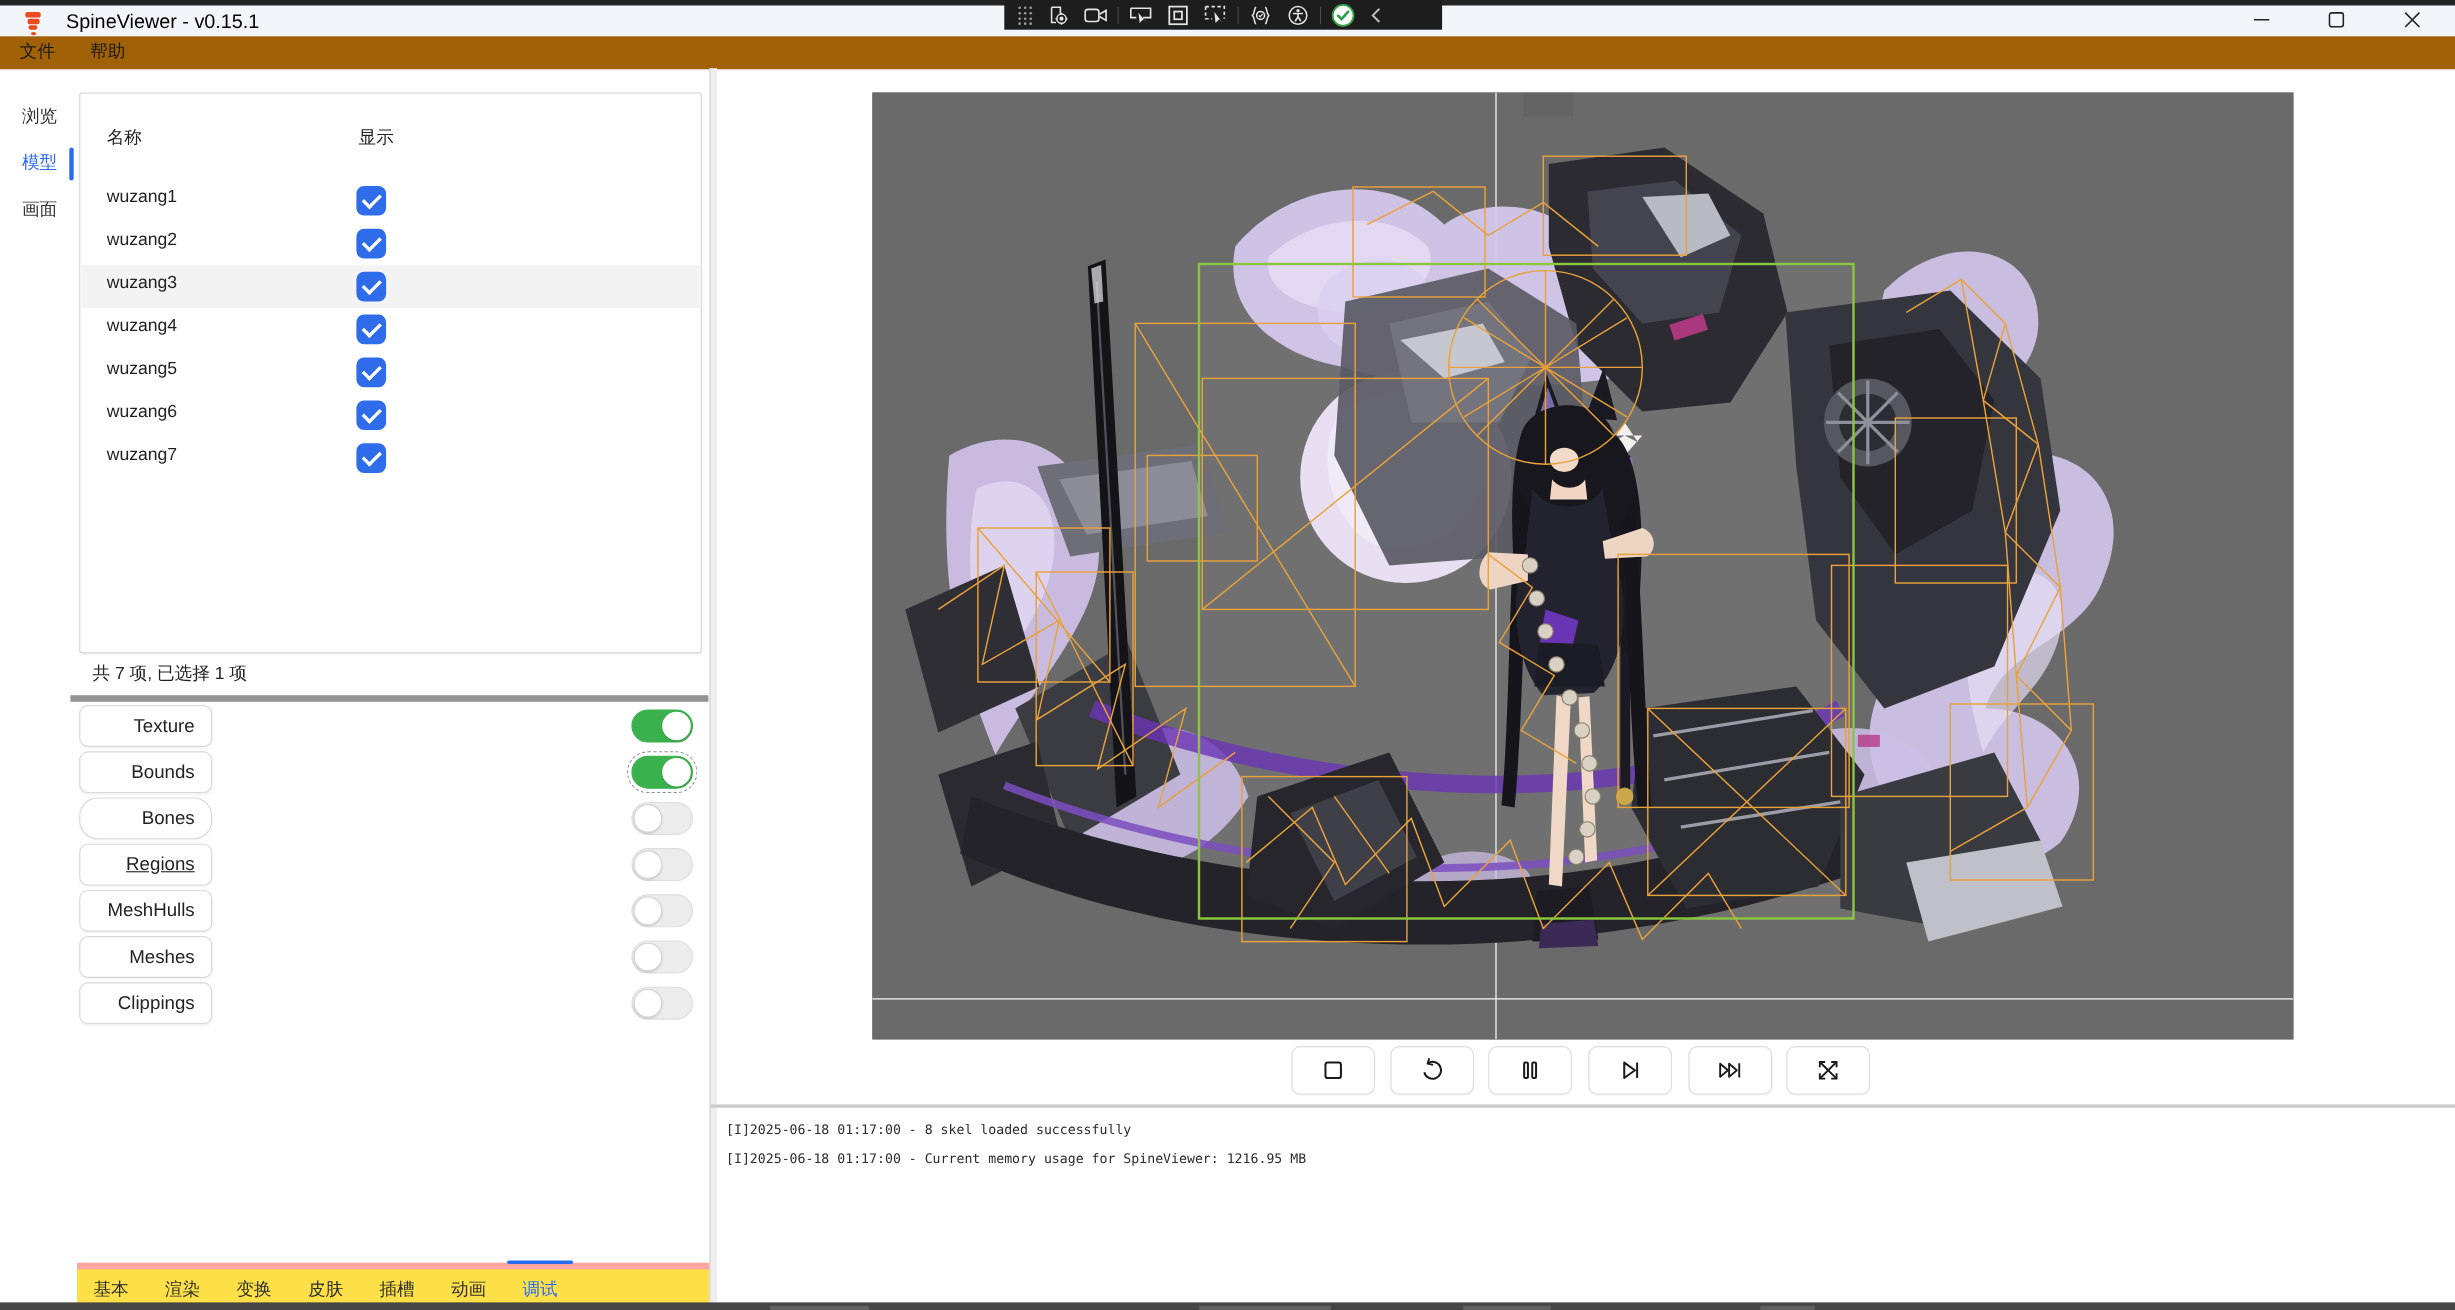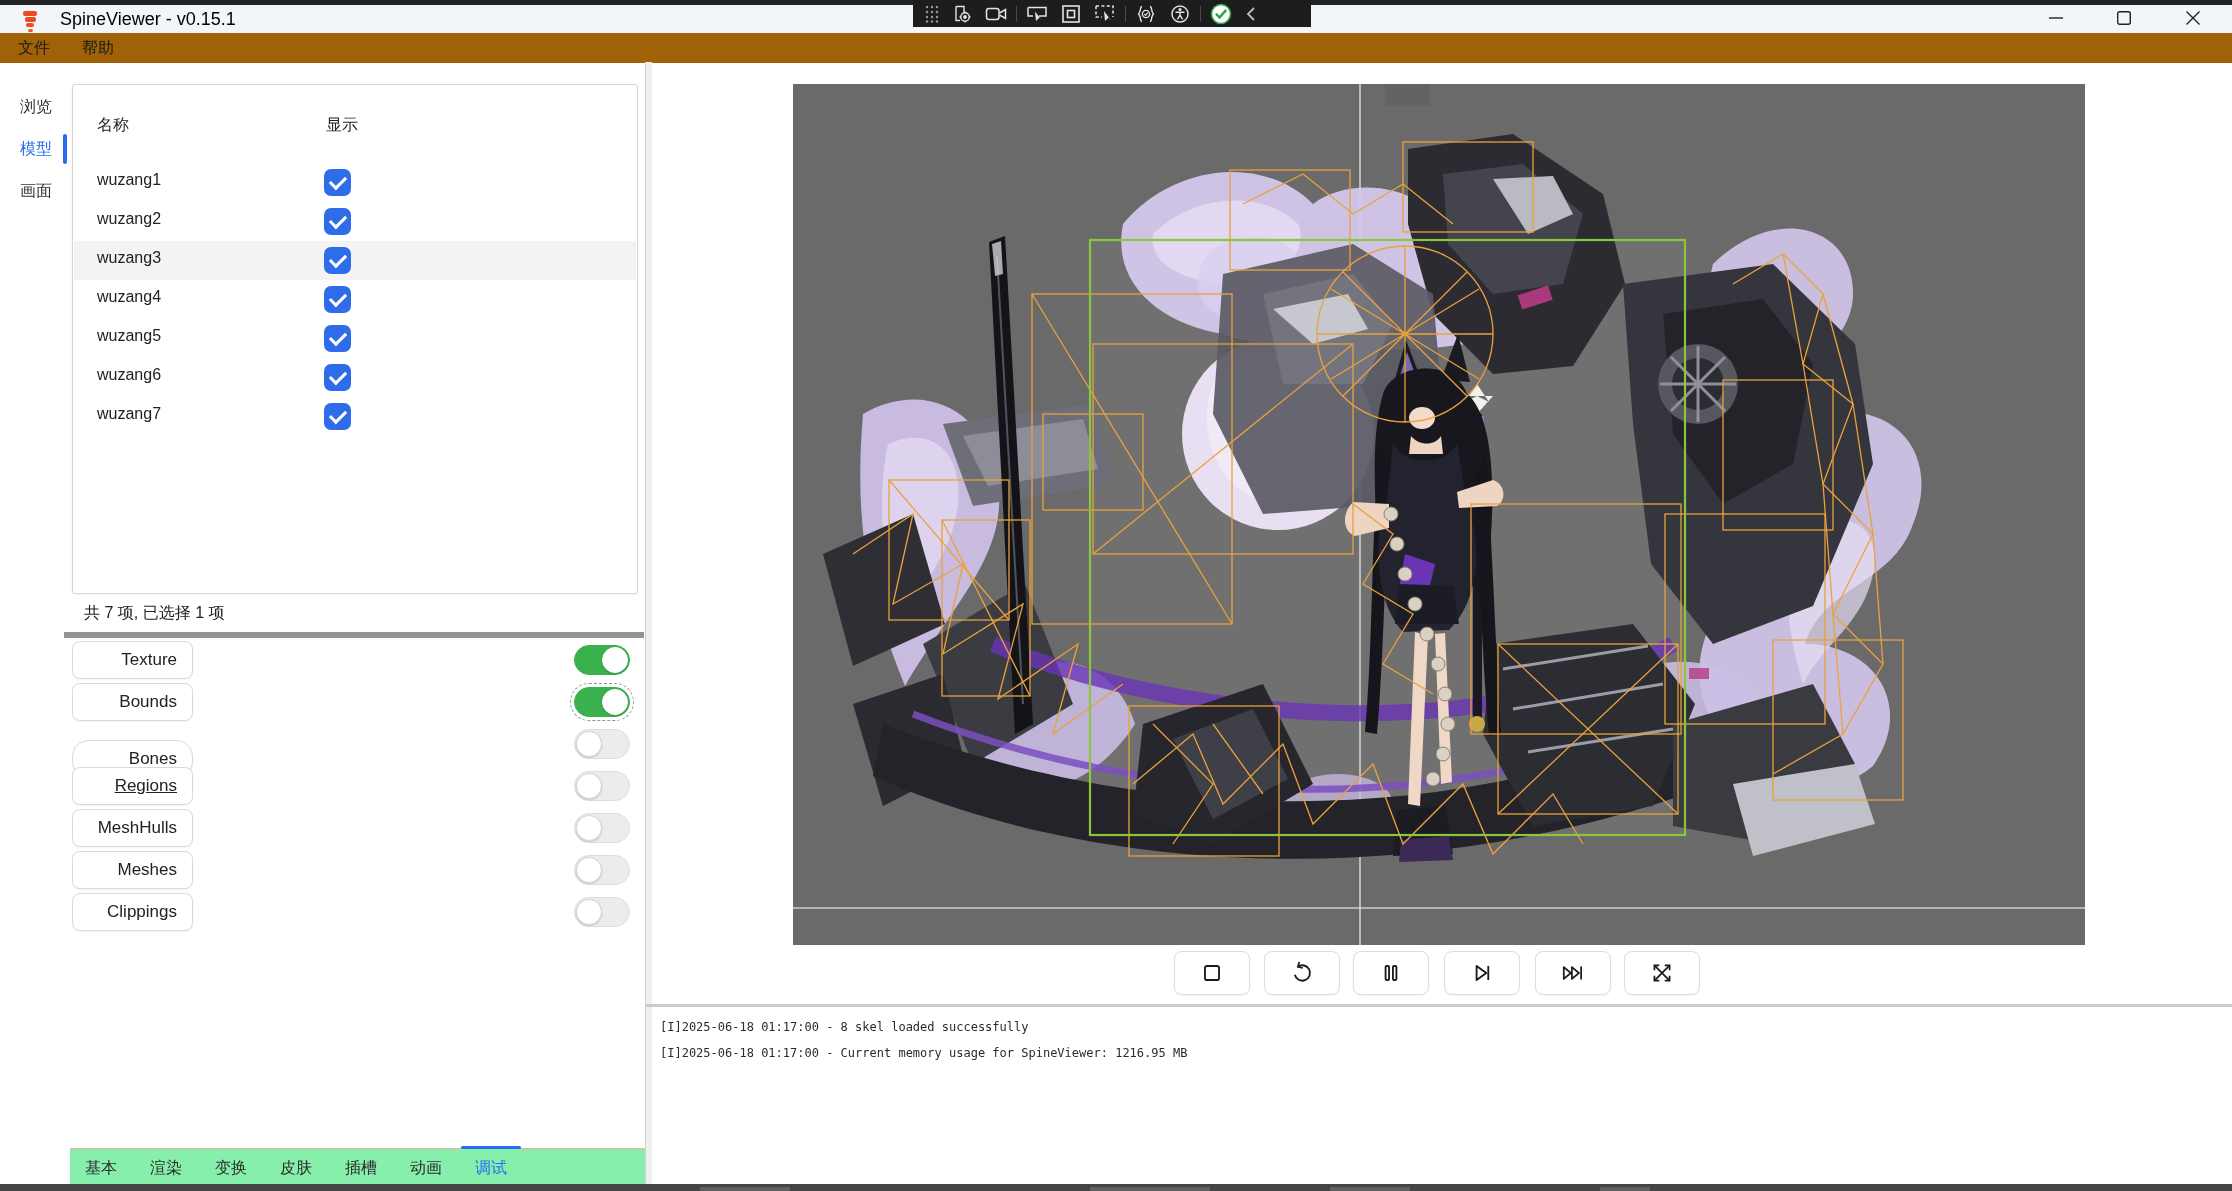--- a/index.html
+++ b/index.html
@@ -66,21 +66,21 @@
                font-size:17px; line-height:36px; text-align:right; padding-right:15px; color:#222; }
   .tog { position:absolute; left:574px; width:56px; height:30px; border-radius:15px;
          background:#ececec; border:1px solid #dedede; }
   .tog .knob { position:absolute; top:1px; left:1px; width:26px; height:26px; border-radius:50%;
                background:#fff; border:1px solid #d5d5d5; box-shadow:0 1px 2px rgba(0,0,0,.15); }
   .tog.on { background:#3bb14e; border-color:#3bb14e; }
   .tog.on .knob { left:auto; right:1px; border-color:#fff; }
   .tog.focused { outline:1.5px dashed #8f959c; outline-offset:3px; }
 
   
-  .tabbar { left:70px; top:1148px; width:575px; height:37px; background:#86efac; border-top:1px solid #fca5a5; }
+  .tabbar { left:70px; top:1148px; width:575px; height:37px; background:#fde047; border-top:6px solid #fca5a5; }
   .ptab { position:absolute; top:5px; height:28px; line-height:28px; width:46px; text-align:center;
           font-size:16px; color:#2d2d2d; }
   .ptab.active { color:#2a6bf2; }
   .tab-indicator { left:461px; top:1146px; width:60px; height:3px; background:#2a6bf2; border-radius:2px; }
 
   
   .vdiv { left:645px; top:62px; width:7px; height:1122px; background:#efefef; border-left:1px solid #d2d2d2; }
 
   
   .canvas-wrap { left:793px; top:84px; width:1292px; height:861px; background:#6a6a6a; }
@@ -268,21 +268,21 @@
 
   <div id="toggles">
       <div class="abs tog-label" style="top: 641px;">Texture</div>
       <div class="abs tog on" style="top: 645px;">
         <span class="knob"></span>
       </div>
       <div class="abs tog-label" style="top: 683px;">Bounds</div>
       <div class="abs tog on focused" style="top: 687px;">
         <span class="knob"></span>
       </div>
-      <div class="abs tog-label" style="top: 740px; border-radius: 17px;">Bones</div>
+      <div class="abs tog-label" style="top: 725px; border-radius: 17px;">Bones</div>
       <div class="abs tog" style="top: 729px;">
         <span class="knob"></span>
       </div>
       <div class="abs tog-label" style="top: 767px; text-decoration: underline;">Regions</div>
       <div class="abs tog" style="top: 771px;">
         <span class="knob"></span>
       </div>
       <div class="abs tog-label" style="top: 809px;">MeshHulls</div>
       <div class="abs tog" style="top: 813px;">
         <span class="knob"></span>

